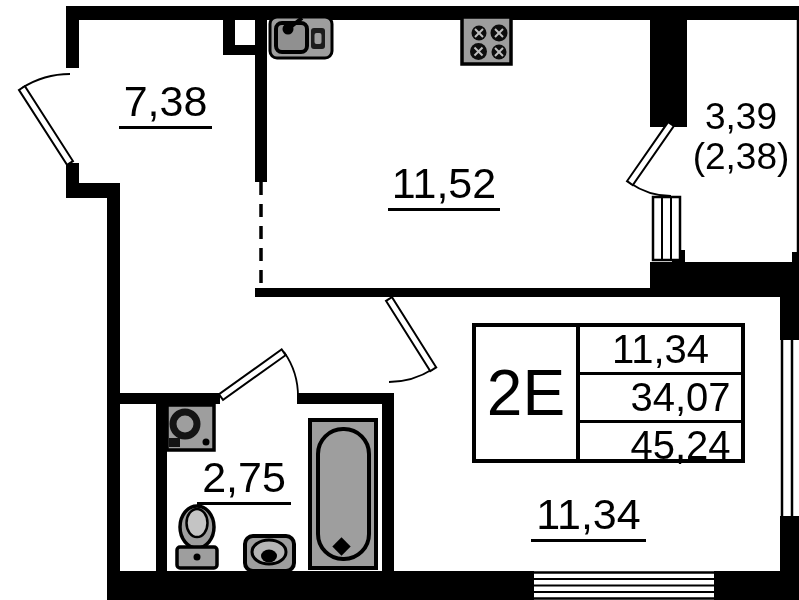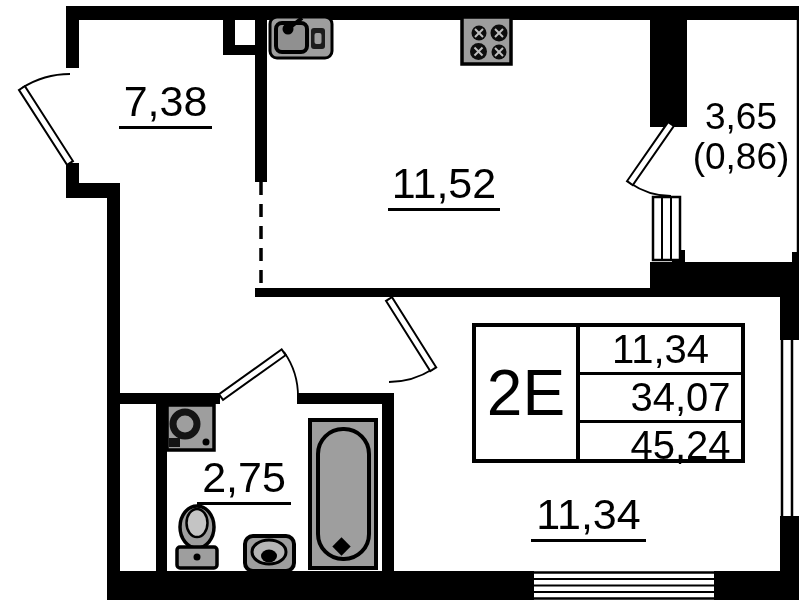--- a/index.html
+++ b/index.html
@@ -172,22 +172,22 @@
 
   <div class="label underlined" style="left:102px; top:80px; width:93px;">7,38</div>
 
   <div class="label underlined" style="left:371px; top:162px; width:112px;">11,52</div>
 
   <div class="label underlined" style="left:180px; top:456px; width:94px;">2,75</div>
 
   <div class="label underlined" style="left:514px; top:493px; width:115px;">11,34</div>
 
   <div class="label balcony-label" style="left:666px; top:97px; width:116px;">
-    <div>3,65</div>
-    <div>(0,86)</div>
+    <div>3,39</div>
+    <div>(2,38)</div>
   </div>
 
   <div class="infobox">
     <div class="type-cell">2E</div>
     <div class="rows">
       <div class="row">11,34</div>
       <div class="row">34,07</div>
       <div class="row">45,24</div>
     </div>
   </div>

